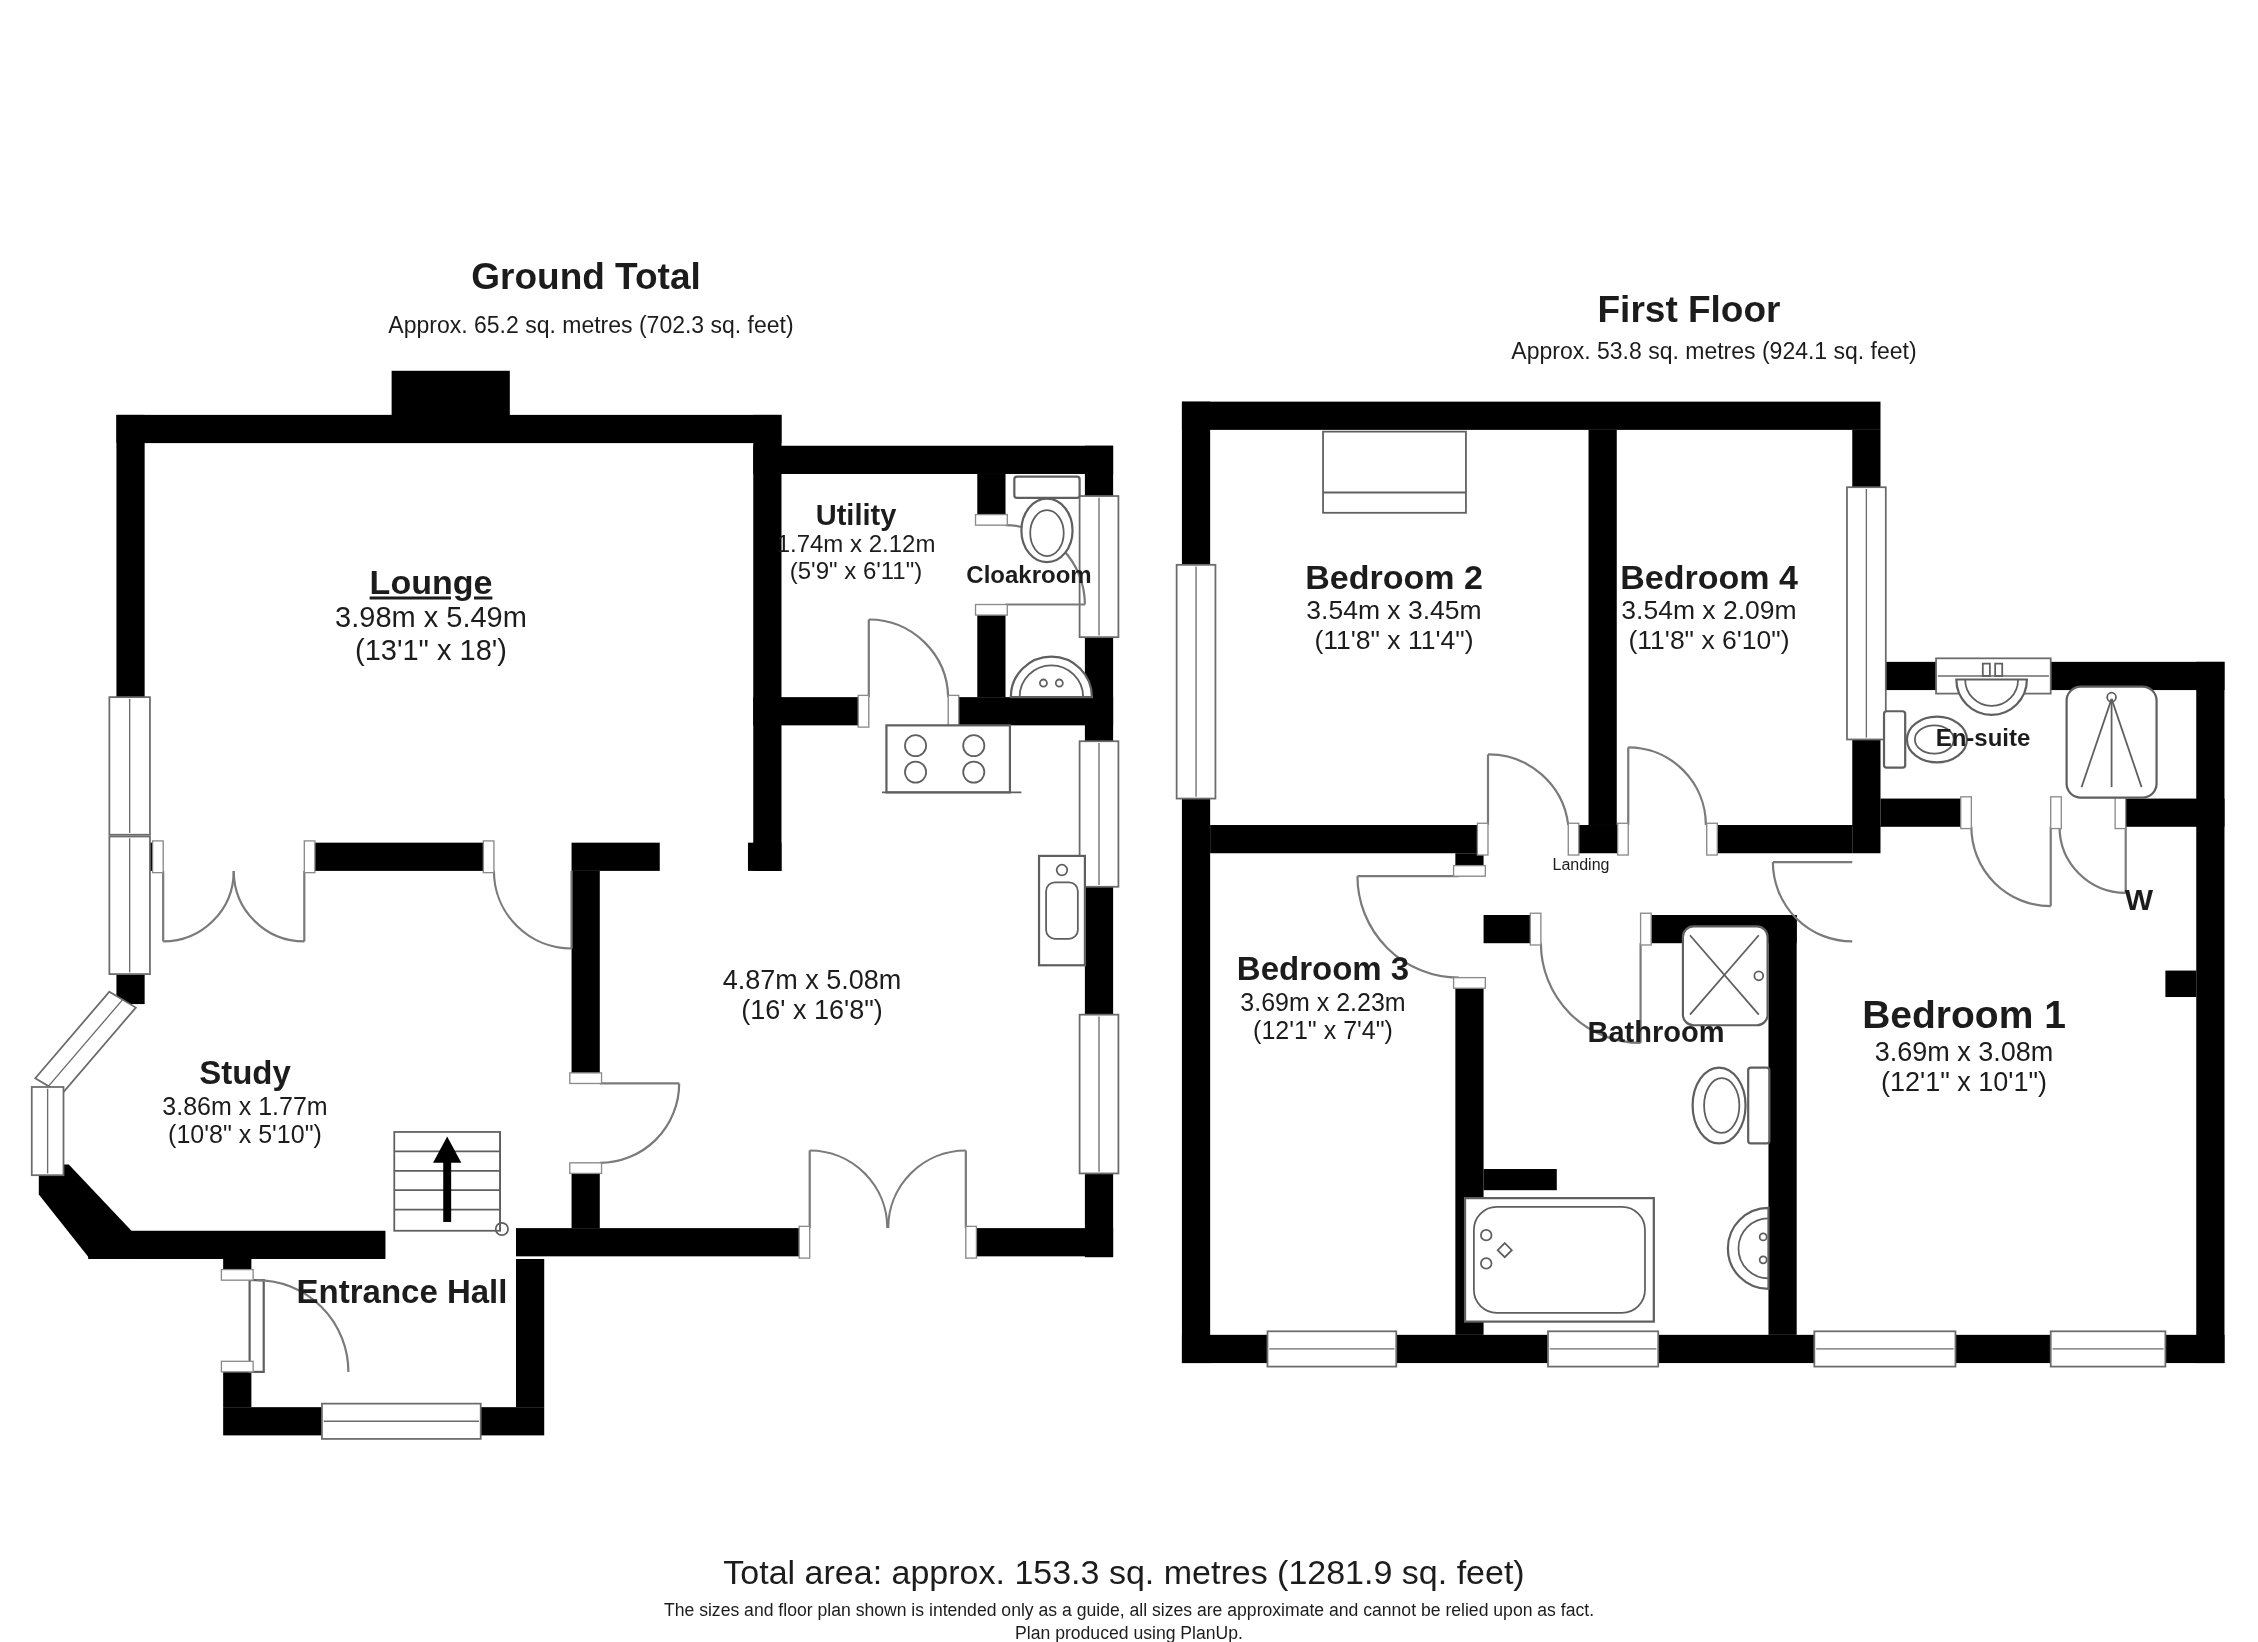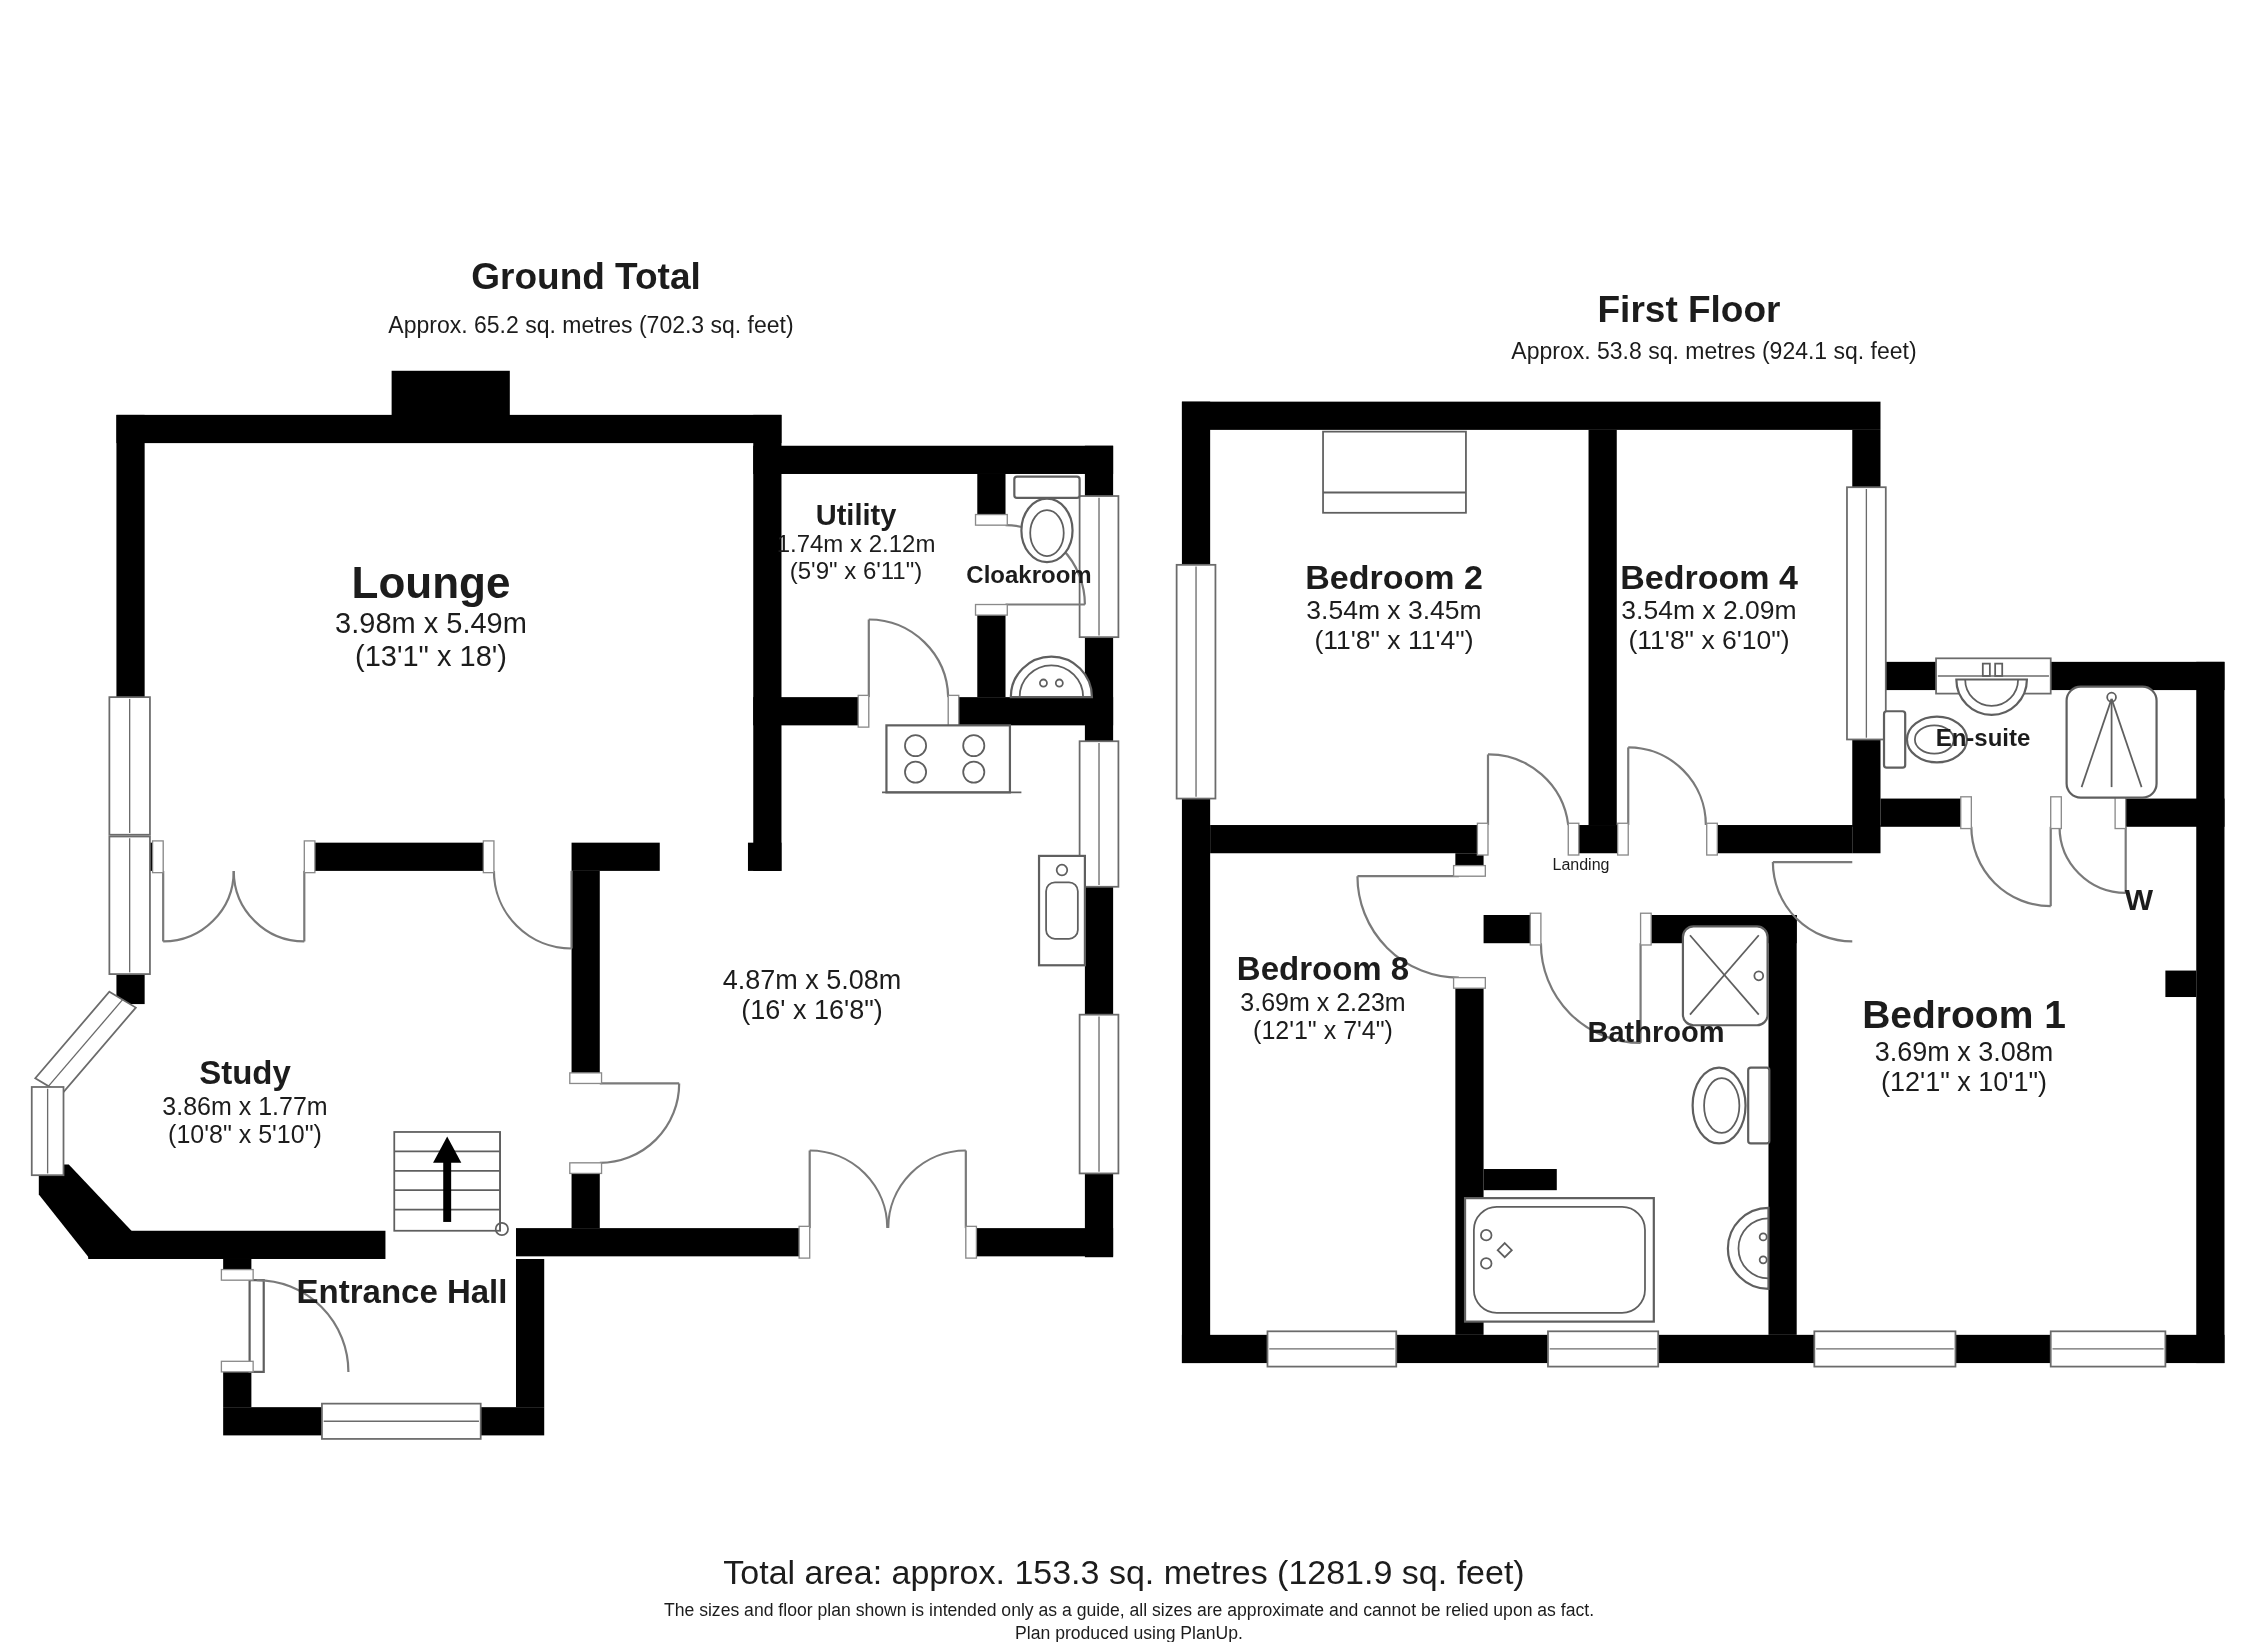--- a/index.html
+++ b/index.html
@@ -321,21 +321,21 @@
   </g>
 </svg>
 
 <div class="lbl" style="left:586px;top:277px;font-size:37px;font-weight:bold;">Ground Total</div>
 <div class="lbl" style="left:591px;top:326px;font-size:23px;">Approx. 65.2 sq. metres (702.3 sq. feet)</div>
 
 <div class="lbl" style="left:1689px;top:310px;font-size:37px;font-weight:bold;">First Floor</div>
 <div class="lbl" style="left:1714px;top:352px;font-size:23px;">Approx. 53.8 sq. metres (924.1 sq. feet)</div>
 
 <div class="lbl" style="left:431px;top:615px;">
-  <div class="rname" style="font-size:44px;">Lounge</div>
+  <div class="rname" style="font-size:34px;text-decoration:underline;">Lounge</div>
   <div style="font-size:29px;">3.98m x 5.49m</div>
   <div style="font-size:29px;">(13'1" x 18')</div>
 </div>
 
 <div class="lbl" style="left:856px;top:542px;">
   <div class="rname" style="font-size:29px;">Utility</div>
   <div style="font-size:24px;">1.74m x 2.12m</div>
   <div style="font-size:24px;">(5'9" x 6'11")</div>
 </div>
 
@@ -364,21 +364,21 @@
   <div class="rname" style="font-size:34px;">Bedroom 4</div>
   <div style="font-size:26.5px;">3.54m x 2.09m</div>
   <div style="font-size:26.5px;">(11'8" x 6'10")</div>
 </div>
 
 <div class="lbl rname" style="left:1983px;top:738px;font-size:24px;font-weight:bold;">En-suite</div>
 
 <div class="lbl rname" style="left:1581px;top:865px;font-size:16px;font-weight:normal;">Landing</div>
 
 <div class="lbl" style="left:1323px;top:997px;">
-  <div class="rname" style="font-size:33px;">Bedroom 8</div>
+  <div class="rname" style="font-size:33px;">Bedroom 3</div>
   <div style="font-size:25px;">3.69m x 2.23m</div>
   <div style="font-size:25px;">(12'1" x 7'4")</div>
 </div>
 
 <div class="lbl rname" style="left:1656px;top:1032px;font-size:29px;font-weight:bold;">Bathroom</div>
 
 <div class="lbl" style="left:1964px;top:1045px;">
   <div class="rname" style="font-size:39px;">Bedroom 1</div>
   <div style="font-size:27px;">3.69m x 3.08m</div>
   <div style="font-size:27px;">(12'1" x 10'1")</div>

